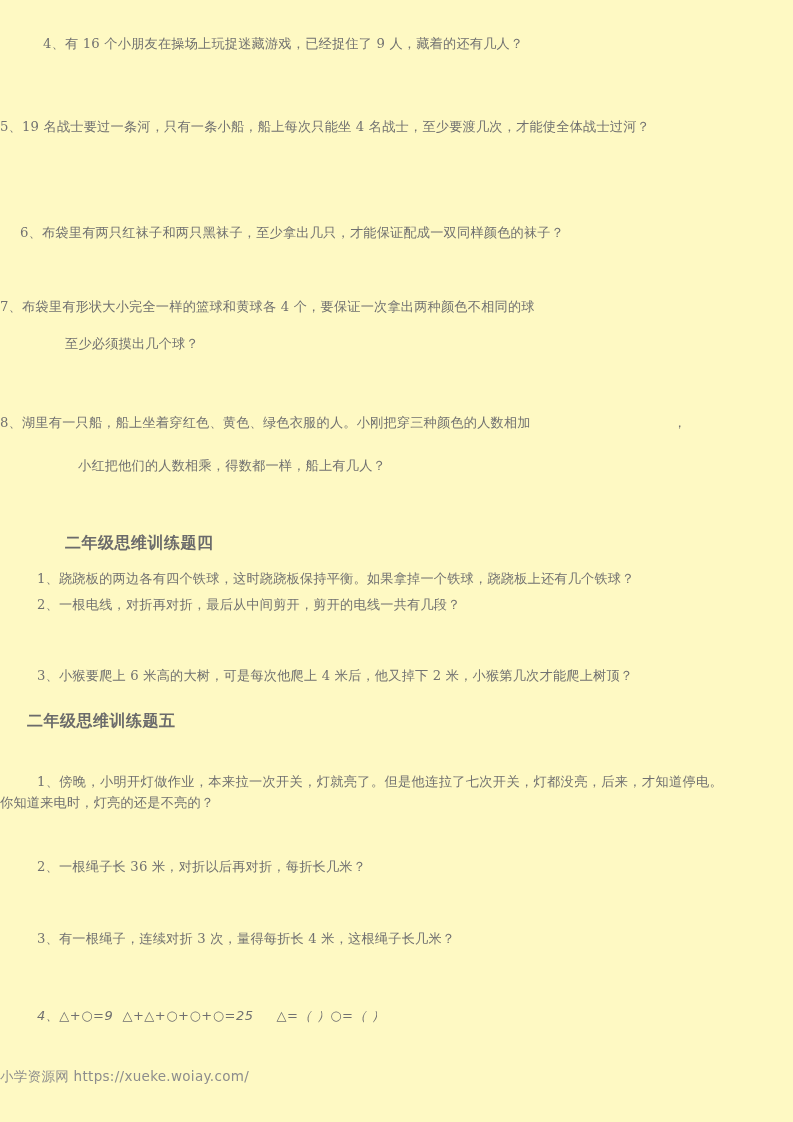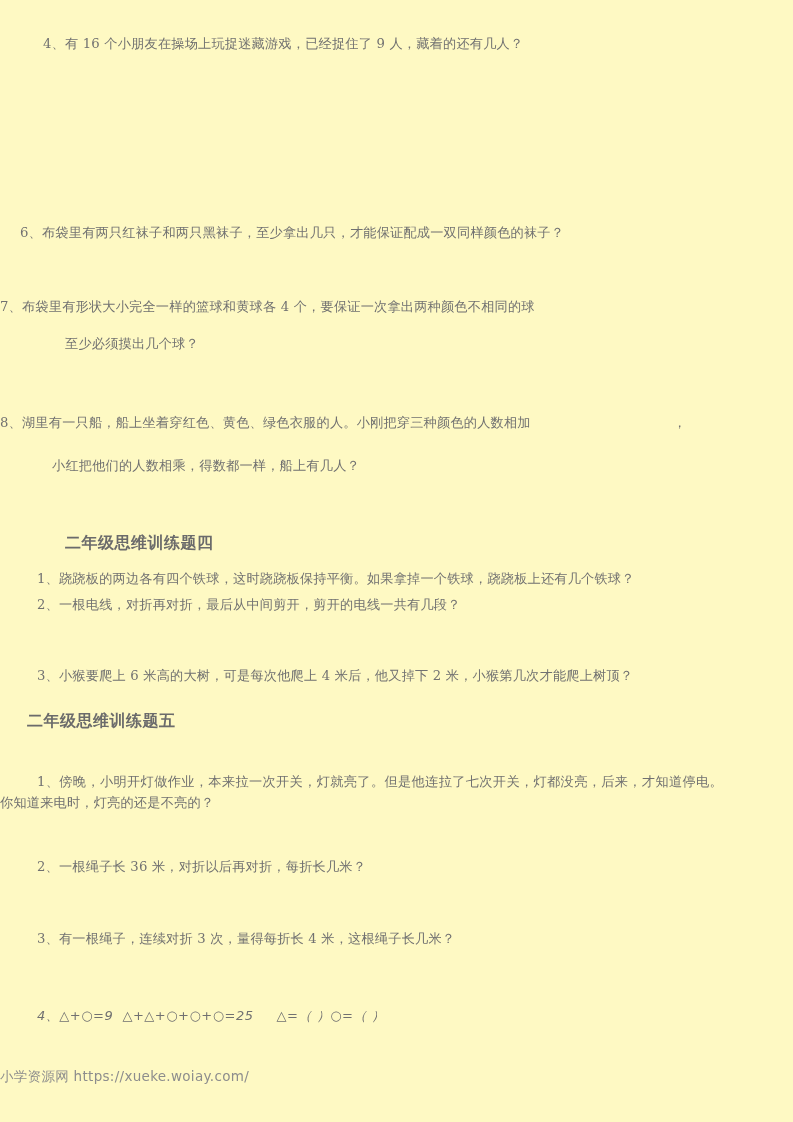--- a/index.html
+++ b/index.html
@@ -62,29 +62,30 @@
     letter-spacing: 0.3px;
   }
 </style>
 </head>
 <body>
 
 <div class="page">
 
   <div class="abs q ind-43 w-narrow" style="top:33px;">4、有 16 个小朋友在操场上玩捉迷藏游戏，已经捉住了 9 人，藏着的还有几人？</div>
 
+  <div class="abs q ind-0 w-full" style="top:116px;">5、19 名战士要过一条河，只有一条小船，船上每次只能坐 4 名战士，至少要渡几次，才能使全体战士过河？</div>
 
   <div class="abs q ind-0 w-full" style="top:222px;margin-left:20px;">6、布袋里有两只红袜子和两只黑袜子，至少拿出几只，才能保证配成一双同样颜色的袜子？</div>
 
   <div class="abs q ind-0 w-full" style="top:296px;">7、布袋里有形状大小完全一样的篮球和黄球各 4 个，要保证一次拿出两种颜色不相同的球</div>
   <div class="abs q" style="top:333px; left:65px; width:660px;">至少必须摸出几个球？</div>
 
   <div class="abs q ind-0" style="top:412px; width:640px;">8、湖里有一只船，船上坐着穿红色、黄色、绿色衣服的人。小刚把穿三种颜色的人数相加</div>
   <div class="abs q" style="top:412px; left:673px; width:50px;">，</div>
-  <div class="abs q" style="top:455px; left:52px; width:660px;">小红把他们的人数相乘，得数都一样，船上有几人？</div>
+  <div class="abs q" style="top:455px; left:78px; width:660px;">小红把他们的人数相乘，得数都一样，船上有几人？</div>
 
   <div class="abs heading" style="top:533px; left:65px;">二年级思维训练题四</div>
 
   <div class="abs q ind-0 w-full" style="top:568px; text-indent:37px;">1、跷跷板的两边各有四个铁球，这时跷跷板保持平衡。如果拿掉一个铁球，跷跷板上还有几个铁球？</div>
 
   <div class="abs q ind-0 w-full" style="top:594px; text-indent:37px;">2、一根电线，对折再对折，最后从中间剪开，剪开的电线一共有几段？</div>
 
   <div class="abs q ind-0 w-full" style="top:665px; text-indent:37px;">3、小猴要爬上 6 米高的大树，可是每次他爬上 4 米后，他又掉下 2 米，小猴第几次才能爬上树顶？</div>
 
   <div class="abs heading" style="top:711px; left:27px;">二年级思维训练题五</div>

